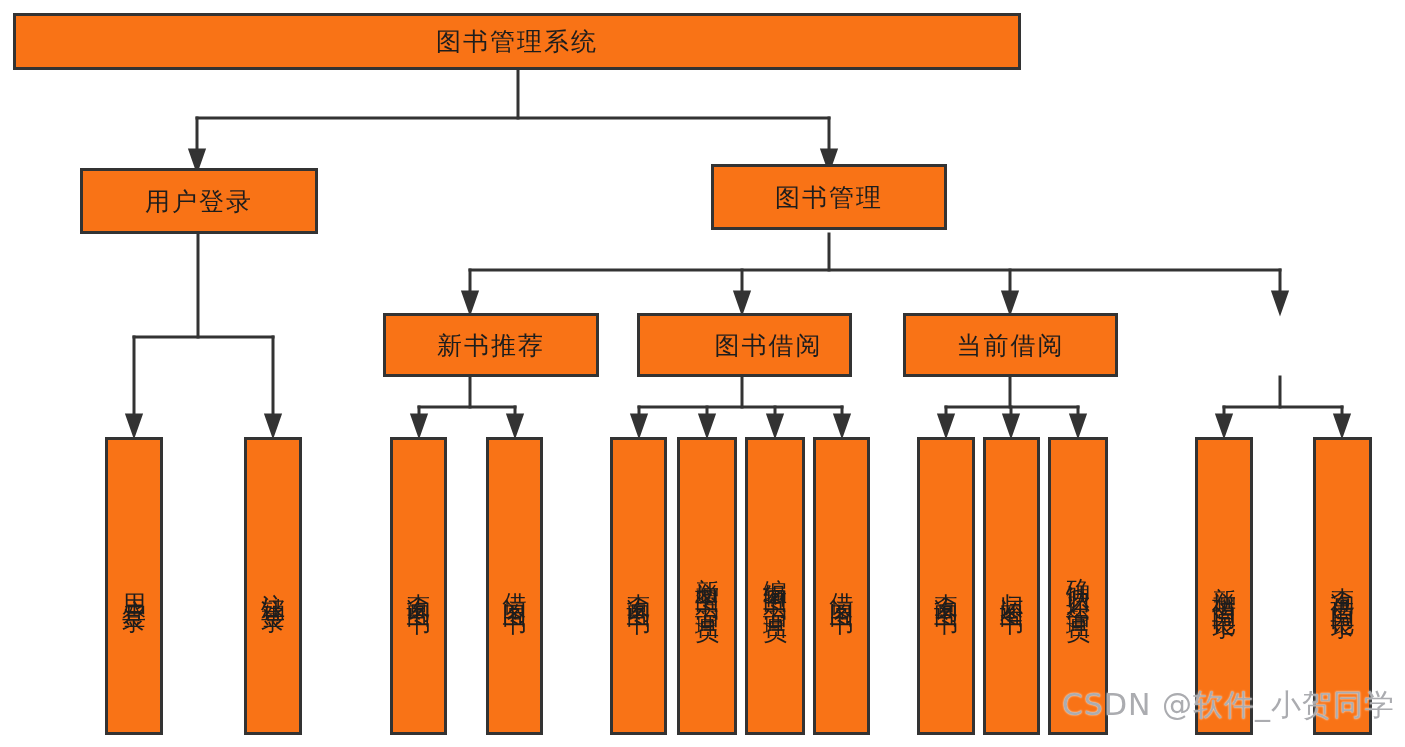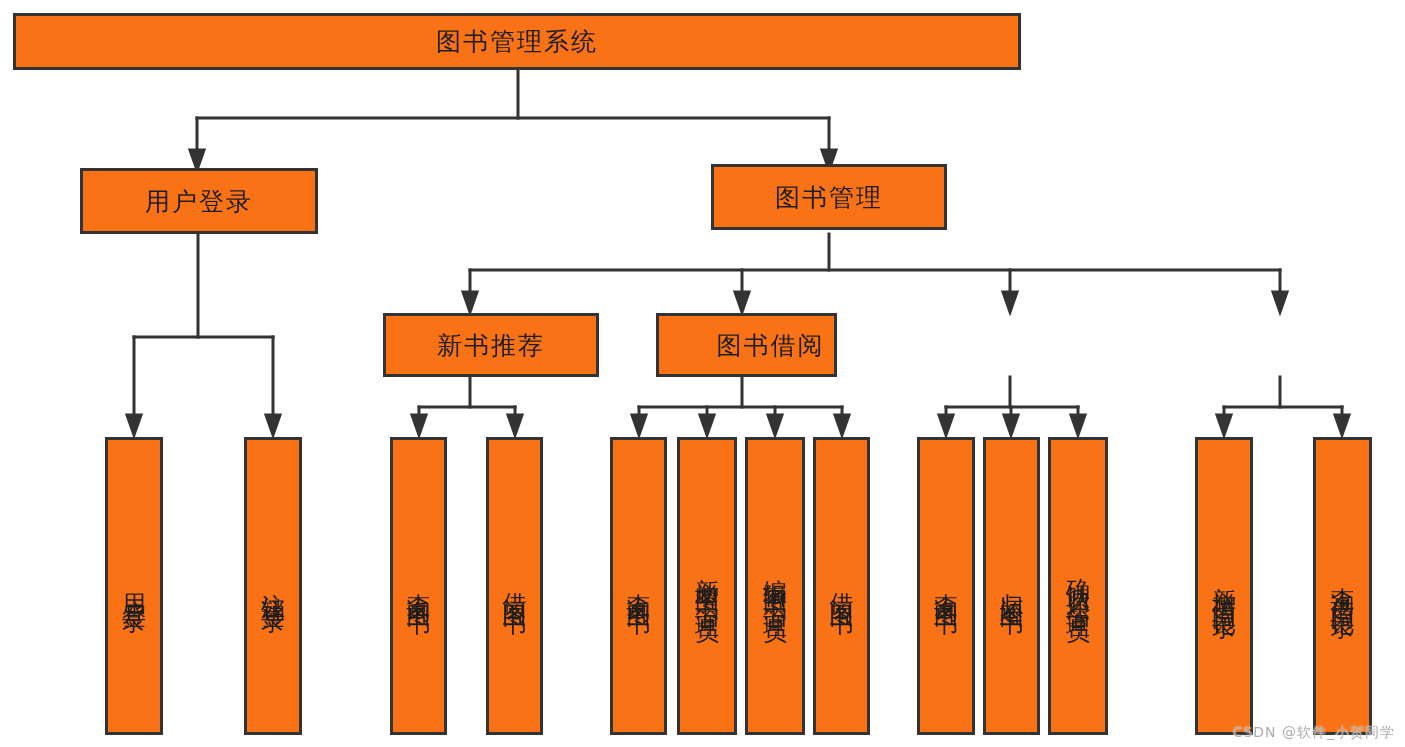--- a/index.html
+++ b/index.html
@@ -35,22 +35,22 @@
     writing-mode: vertical-rl;
     text-orientation: mixed;
     font-size: 24px;
     letter-spacing: 6px;
     line-height: 1;
     white-space: nowrap;
   }
   .watermark {
     position: absolute;
     right: 10px;
-    bottom: 5px;
-    font-size: 14px;
+    bottom: 21px;
+    font-size: 30px;
     color: #abacb0;
     letter-spacing: 1px;
     z-index: 5;
     text-shadow: 0 0 2px #ffffff;
     white-space: nowrap;
   }
 </style>
 </head>
 <body>
 
@@ -125,22 +125,25 @@
   <div class="box" style="left:80px; top:168px; width:238px; height:66px;">
     <span class="h-label">用户登录</span>
   </div>
   <div class="box" style="left:711px; top:164px; width:236px; height:66px;">
     <span class="h-label">图书管理</span>
   </div>
 
   <div class="box" style="left:363px; top:313px; width:216px; height:64px;margin-left:20px;">
     <span class="h-label">新书推荐</span>
   </div>
-  <div class="box" style="left:656px; top:313px; width:181px; height:64px;padding-left:48px;">
+  <div class="box" style="left:637px; top:313px; width:215px; height:64px;padding-left:48px;">
     <span class="h-label">图书借阅</span>
+  </div>
+  <div class="box" style="left:903px; top:313px; width:215px; height:64px;">
+    <span class="h-label">当前借阅</span>
   </div>
 
   <div class="box" style="left:105px; top:437px; width:58px; height:298px;">
     <span class="v-label">用户登录</span>
   </div>
   <div class="box" style="left:244px; top:437px; width:58px; height:298px;">
     <span class="v-label">注销登录</span>
   </div>
 
   <div class="box" style="left:390px; top:437px; width:57px; height:298px;">

